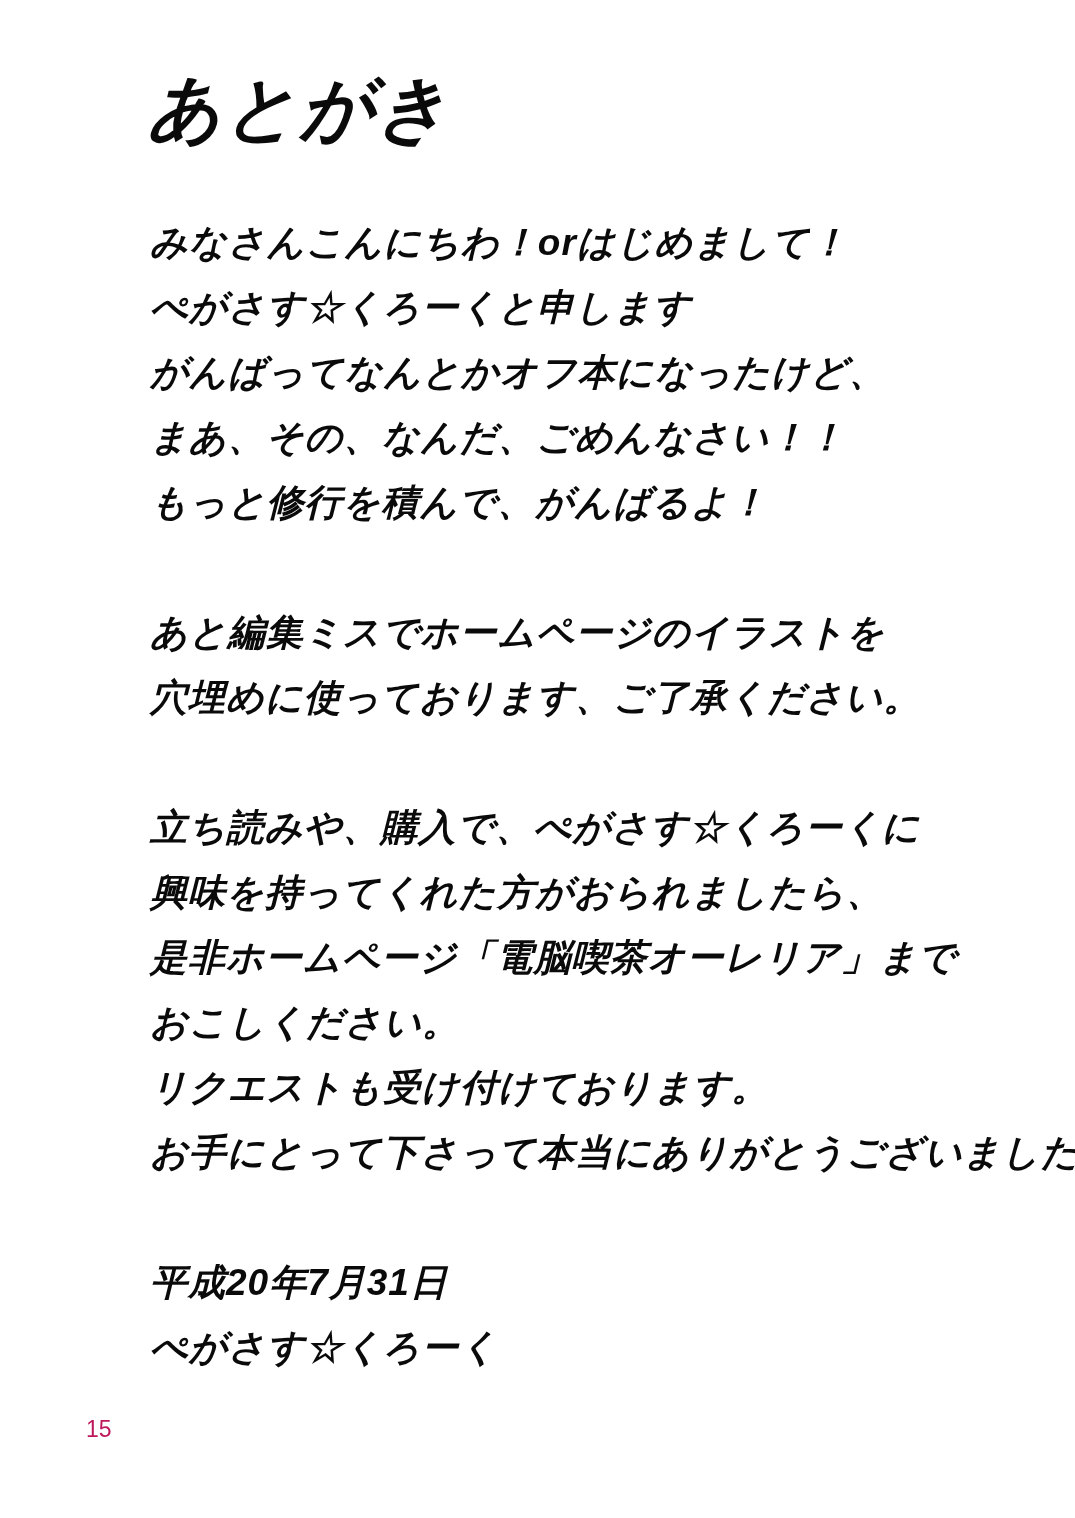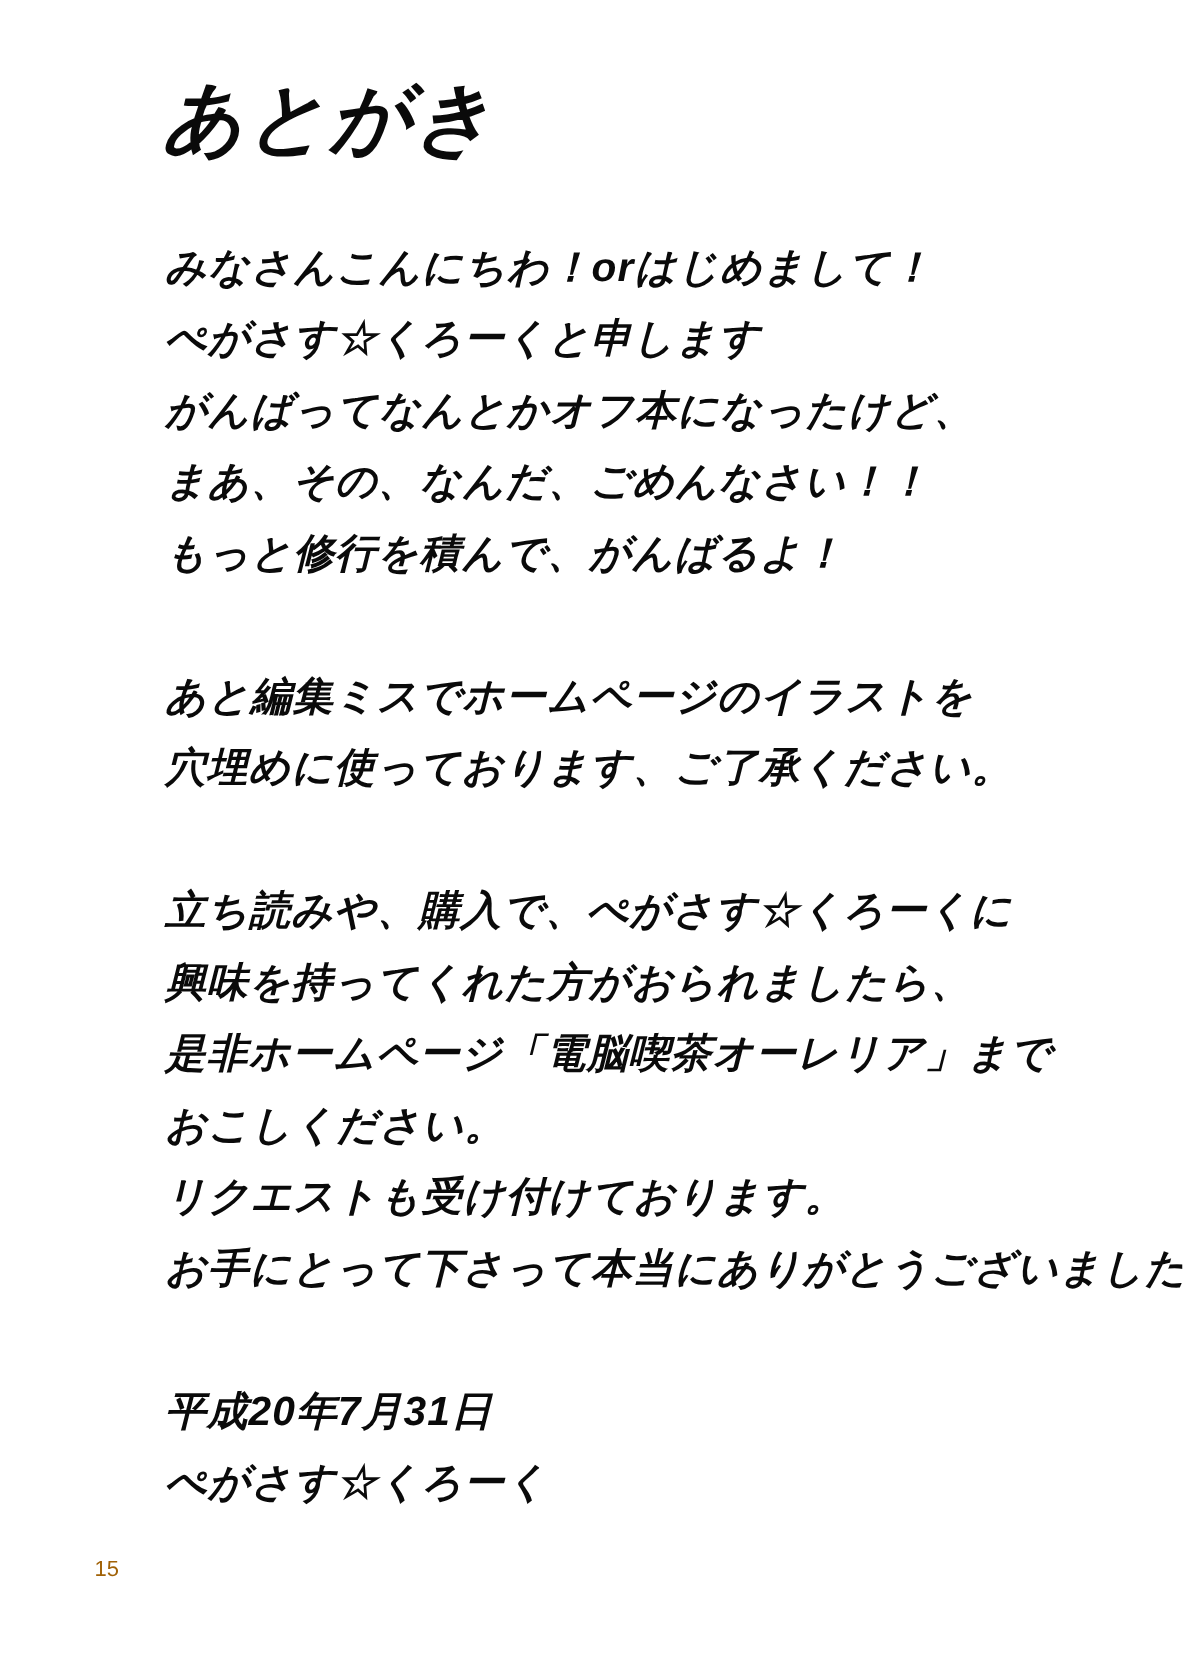--- a/index.html
+++ b/index.html
@@ -42,25 +42,25 @@
   .line {
     height: 65px;
   }
   .line.blank {
     
   }
   .page-number {
     position: absolute;
     left: 86px;
     top: 1416px;
-    font-size: 20px;
+    font-size: 23px;
     font-weight: 400;
     font-style: normal;
     letter-spacing: 0;
-    color: #a16207;
+    color: #be185d;
   }
 </style>
 </head>
 <body>
 
 <div class="page">
 
   <h1 class="title">あとがき</h1>
 
   <div class="body-text">

